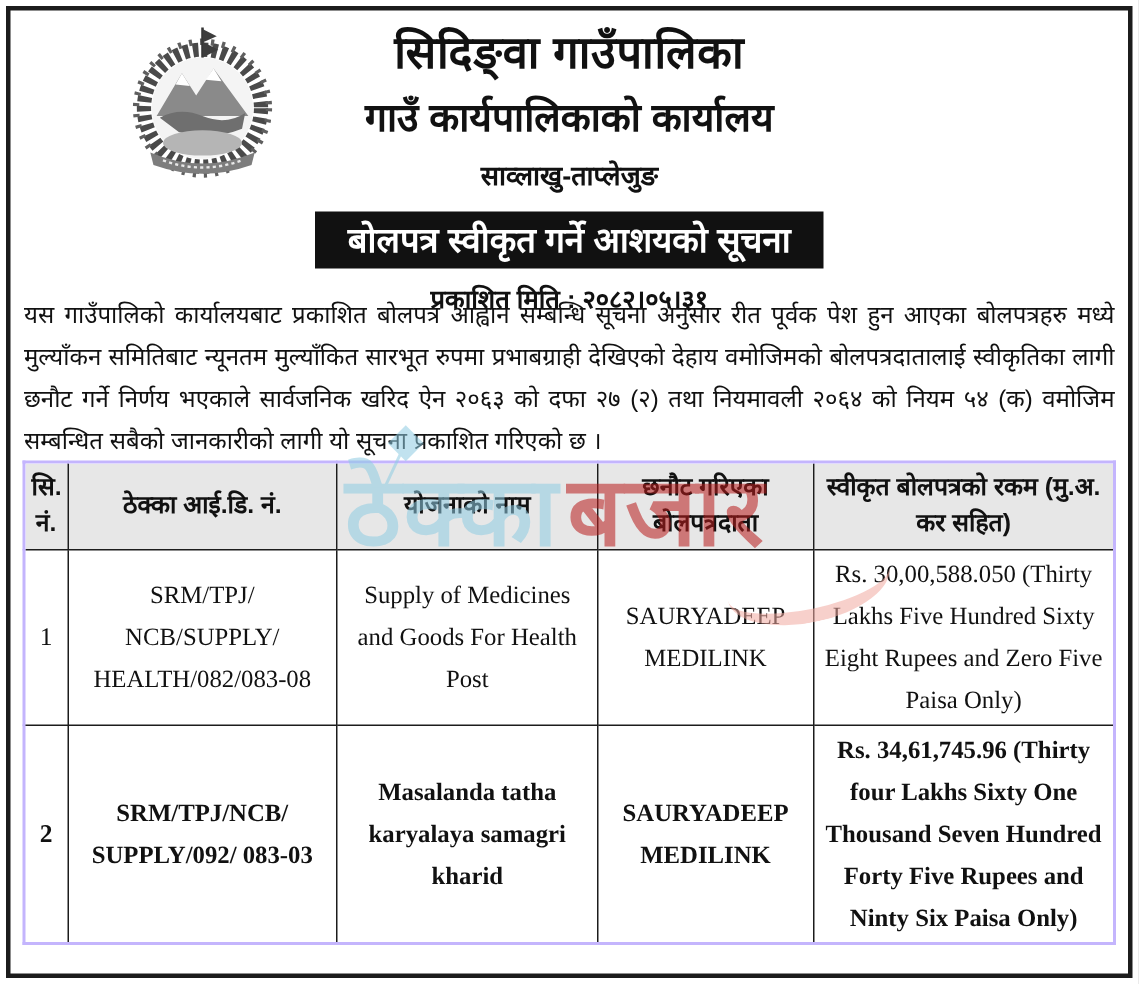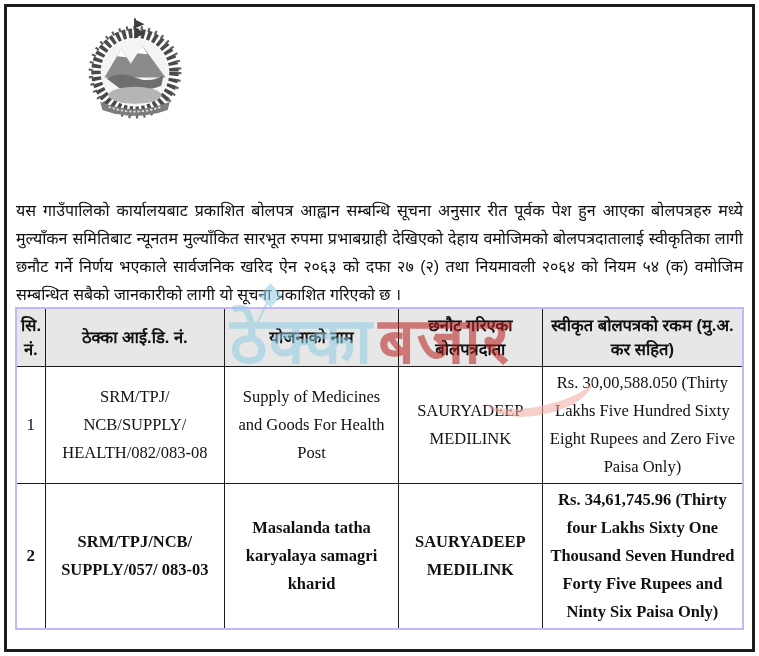--- a/index.html
+++ b/index.html
@@ -89,20 +89,32 @@
       <path d="M55 10 L65 15 L55 20 Z" fill="#3d3d3d"></path>
       <path d="M26 57 L42 30 L51 44 L62 27 L84 57 Z" fill="#8a8a8a"></path>
       <path d="M38 37 L42 30 L47 38 Z" fill="#ffffff"></path>
       <path d="M57 34 L62 27 L67 35 Z" fill="#ffffff"></path>
       <path d="M28 58 Q41 51 55 57 Q70 63 82 55 L80 65 Q60 73 40 67 Z" fill="#6f6f6f"></path>
       <ellipse cx="55" cy="74" rx="25" ry="8" fill="#b5b5b5"></ellipse>
       <path d="M22 80 Q55 94 88 80 L86 88 Q55 99 24 88 Z" fill="#7d7d7d"></path>
       <path d="M30 85 Q55 94 80 85" fill="none" stroke="#e8e8e8" stroke-width="1.5" stroke-dasharray="2 2"></path>
     </svg>
 
+    <div class="hdr">
+      <div class="muni">सिदिङ्वा गाउँपालिका</div>
+      <div class="office">गाउँ कार्यपालिकाको कार्यालय</div>
+      <div class="addr">साव्लाखु-ताप्लेजुङ</div>
+      <div>
+        <div class="banner" style="background-color: rgb(17, 17, 17);">बोलपत्र स्वीकृत गर्ने आशयको सूचना</div>
+      </div>
+      <div class="pubdate">
+        <span>प्रकाशित मिति :</span>
+        <span>२०८२।०५।३१</span>
+      </div>
+    </div>
 
     <p class="body-text">यस गाउँपालिको कार्यालयबाट प्रकाशित बोलपत्र आह्वान सम्बन्धि सूचना अनुसार रीत पूर्वक पेश हुन आएका बोलपत्रहरु मध्ये मुल्याँकन समितिबाट न्यूनतम मुल्याँकित सारभूत रुपमा प्रभाबग्राही देखिएको देहाय वमोजिमको बोलपत्रदातालाई स्वीकृतिका लागी छनौट गर्ने निर्णय भएकाले सार्वजनिक खरिद ऐन २०६३ को दफा २७ (२) तथा नियमावली २०६४ को नियम ५४ (क) वमोजिम सम्बन्धित सबैको जानकारीको लागी यो सूचना प्रकाशित गरिएको छ ।</p>
 
     <div class="table-wrap">
       <div class="watermark">
         <span class="wm-kite"></span>
         <span class="wm-1" style="color: rgb(143, 204, 226);">ठेक्का</span>
         <span class="wm-2" style="color: #b91c1c;">बजार</span>
         <span class="wm-swoosh"></span>
       </div>
@@ -127,21 +139,21 @@
         <tbody>
           <tr class="r1">
             <td class="sn">1</td>
             <td class="en">SRM/TPJ/ NCB/SUPPLY/ HEALTH/082/083-08</td>
             <td class="en">Supply of Medicines and Goods For Health Post</td>
             <td class="en">SAURYADEEP MEDILINK</td>
             <td class="en">Rs. 30,00,588.050 (Thirty Lakhs Five Hundred Sixty Eight Rupees and Zero Five Paisa Only)</td>
           </tr>
           <tr class="r2">
             <td class="sn">2</td>
-            <td class="en">SRM/TPJ/NCB/ SUPPLY/057/ 083-03</td>
+            <td class="en">SRM/TPJ/NCB/ SUPPLY/092/ 083-03</td>
             <td class="en">Masalanda tatha karyalaya samagri kharid</td>
             <td class="en">SAURYADEEP MEDILINK</td>
             <td class="en">Rs. 34,61,745.96 (Thirty four Lakhs Sixty One Thousand Seven Hundred Forty Five Rupees and Ninty Six Paisa Only)</td>
           </tr>
         </tbody>
       </table>
     </div>
 
 
   </div>

